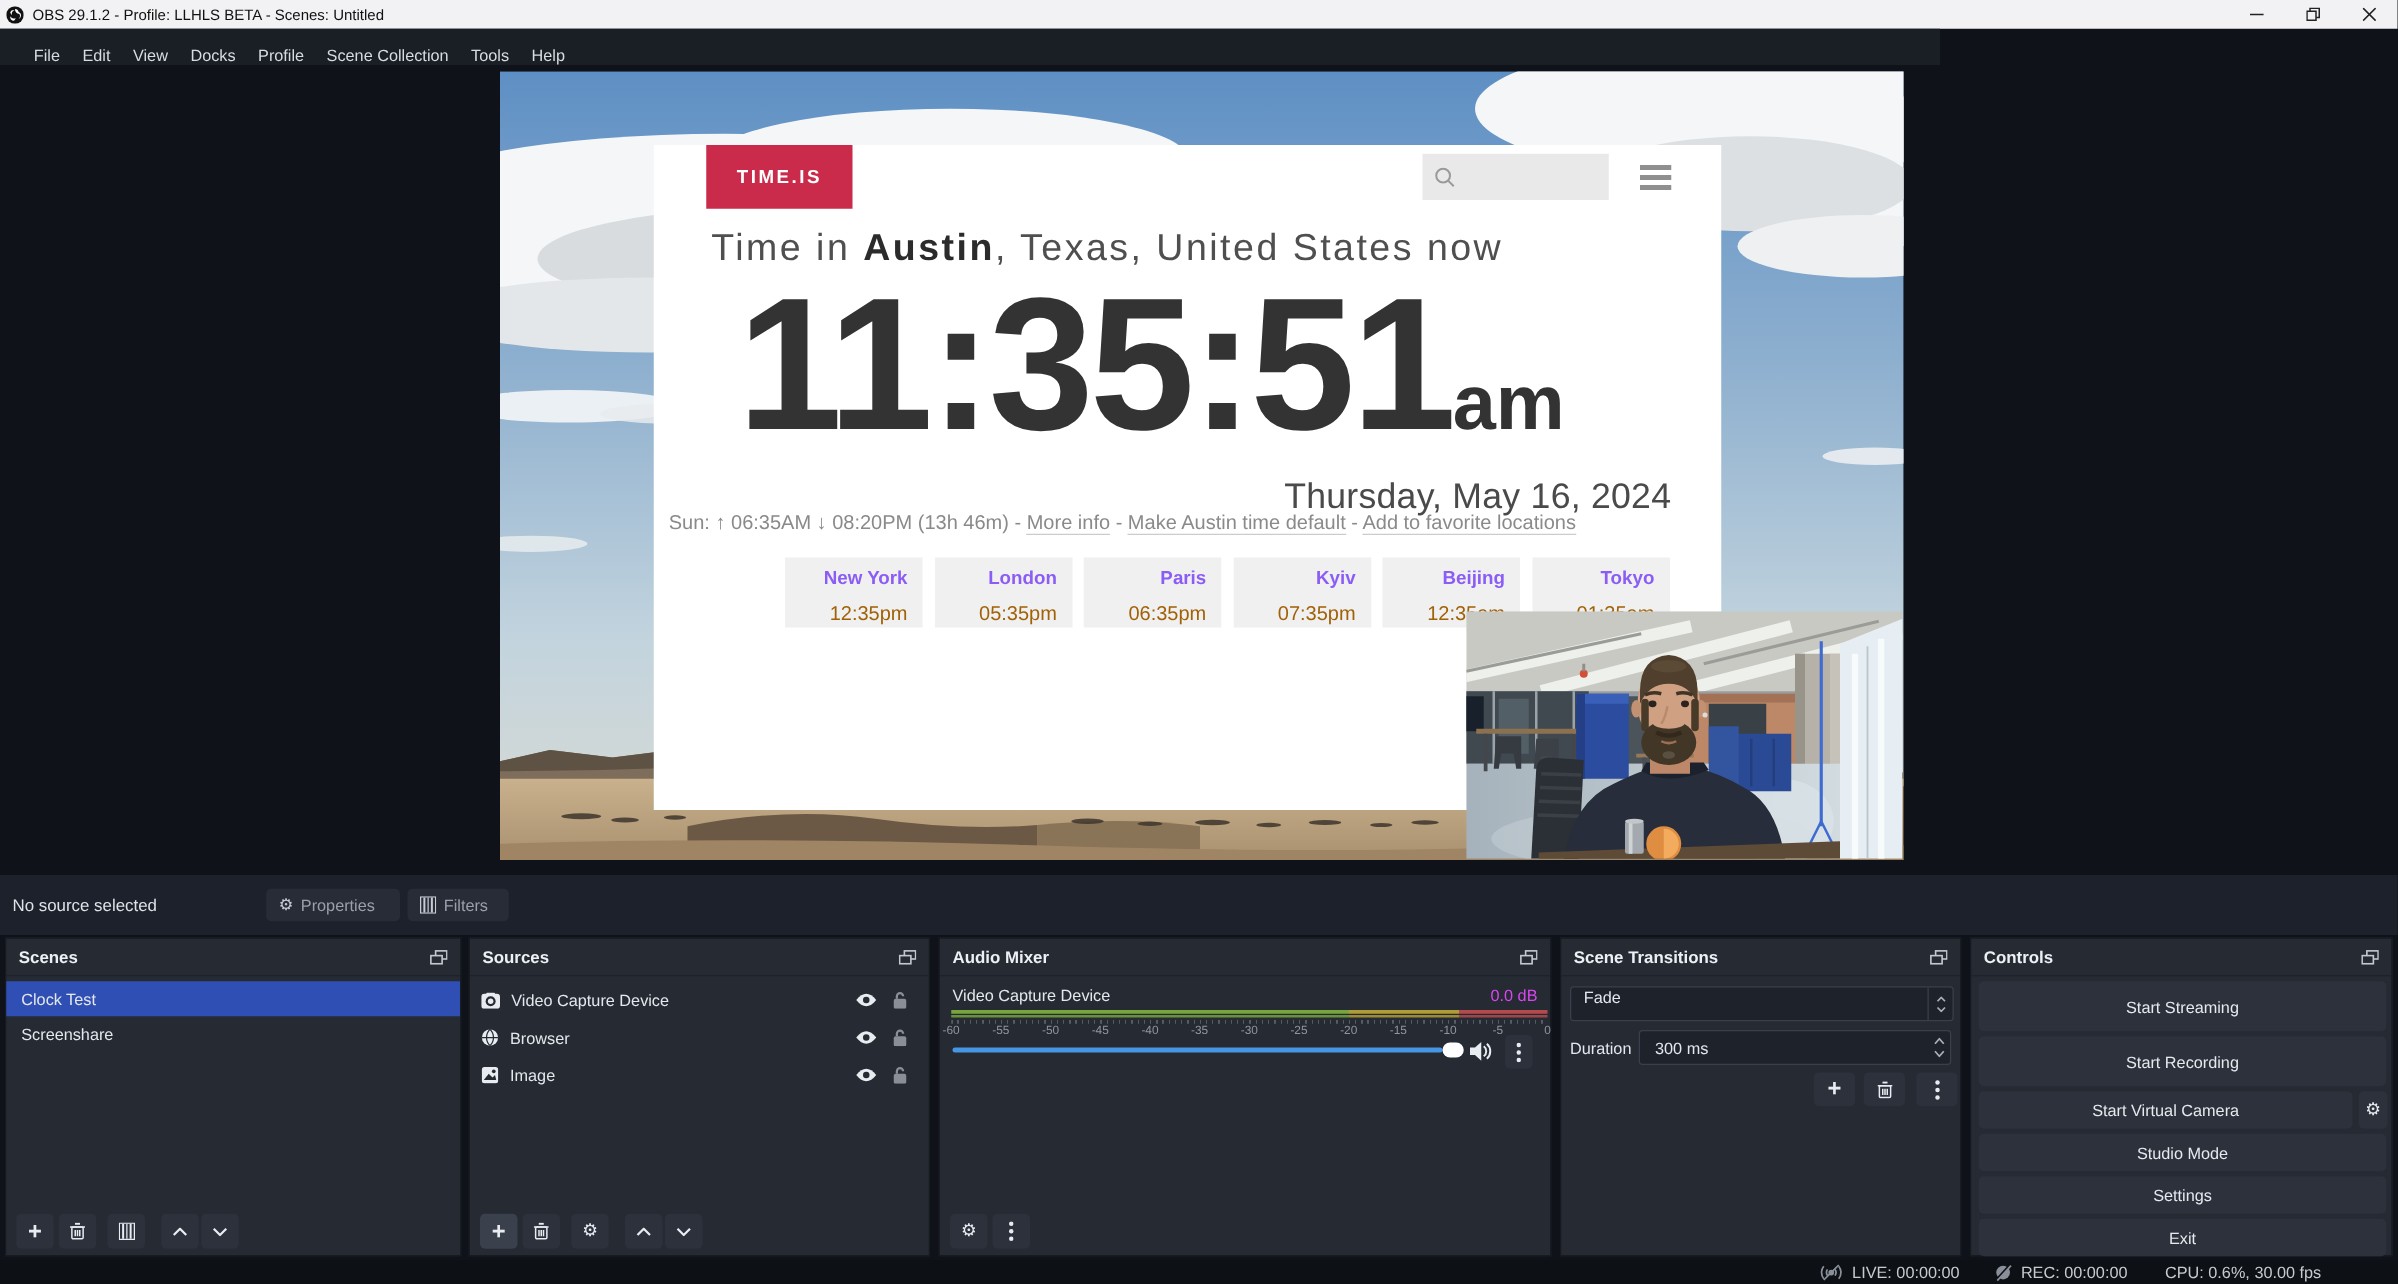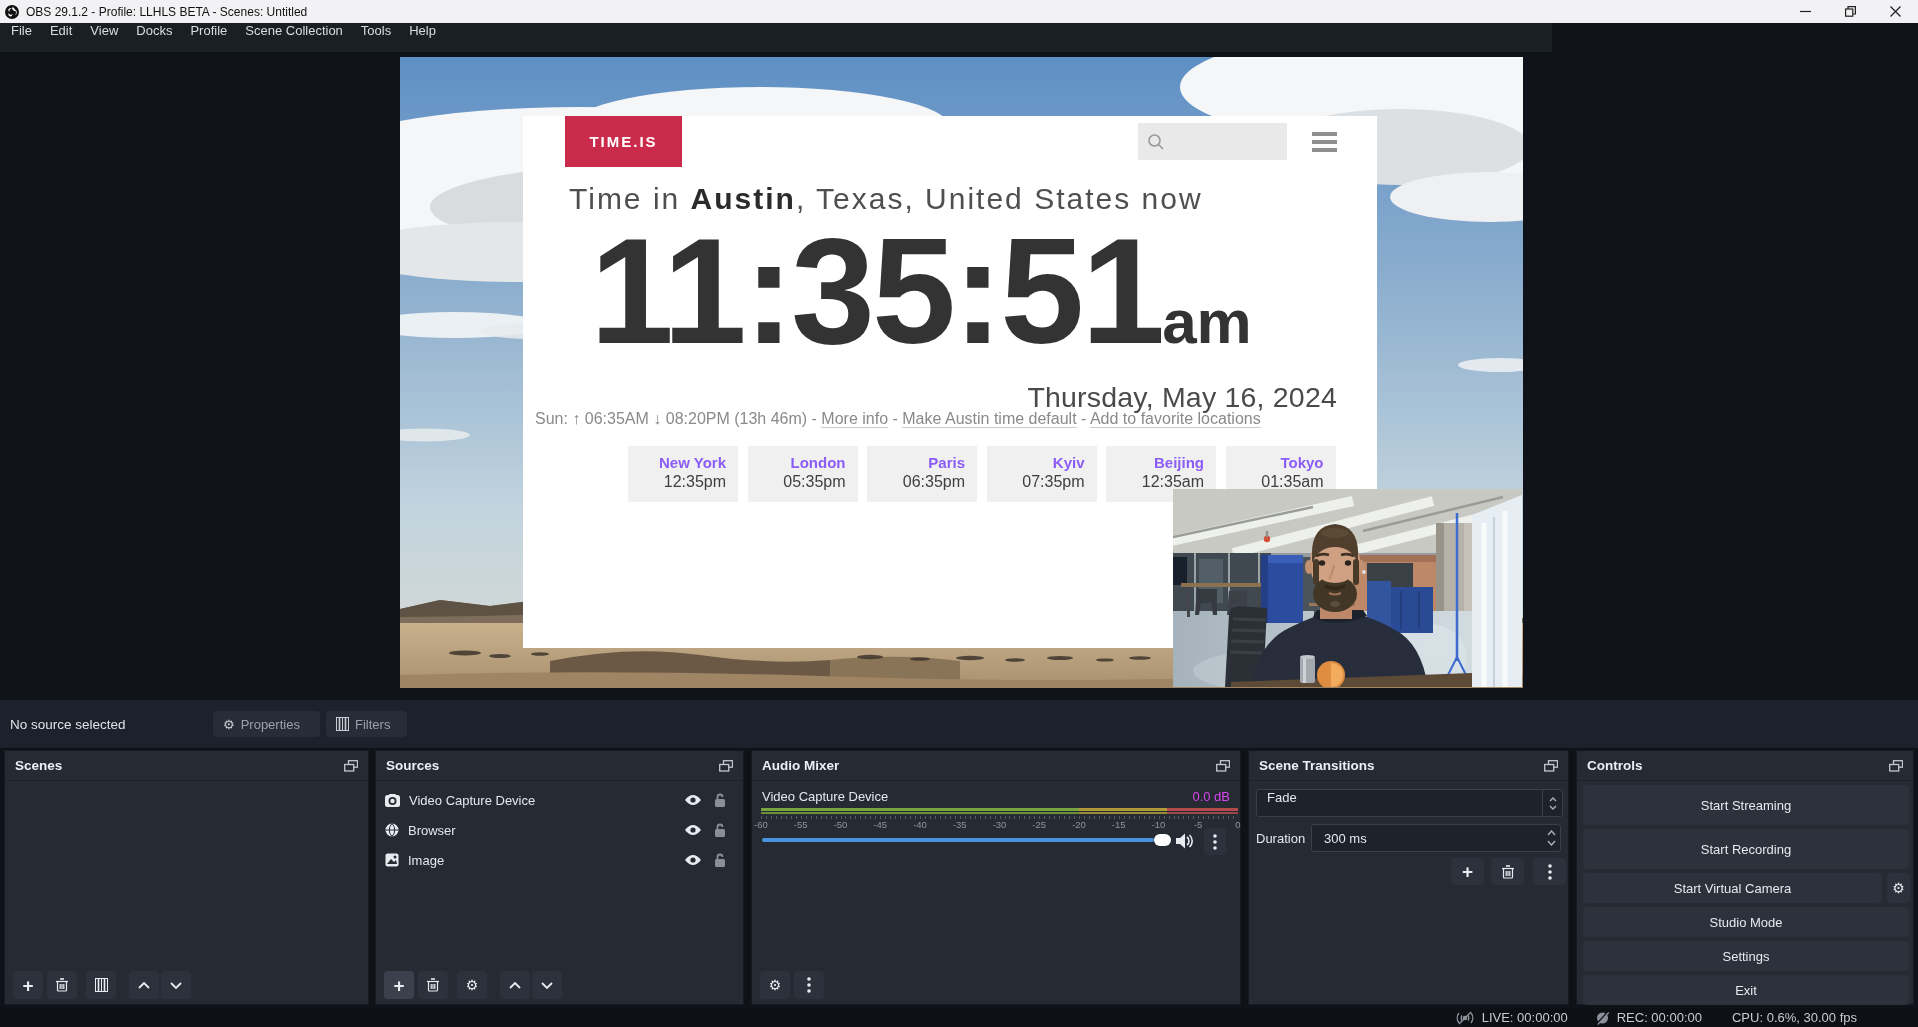--- a/index.html
+++ b/index.html
@@ -2,21 +2,21 @@
 <html><head>
 <meta charset="utf-8">
 <style>
 *{margin:0;padding:0;box-sizing:border-box}
 html,body{width:1918px;height:1027px;overflow:hidden;font-family:"Liberation Sans",sans-serif;background:#0f1319}
 .titlebar{position:absolute;left:0;top:0;width:1918px;height:23px;background:#f2f2f4;display:flex;align-items:center}
 .titlebar .logo{margin-left:5px;width:14px;height:14px}
 .titlebar .title{margin-left:7px;font-size:12px;color:#111}
 .winbtns{position:absolute;right:0;top:0;height:23px;display:flex}
 .winbtn{width:45px;height:23px;display:flex;align-items:center;justify-content:center;color:#222}
-.menubar{position:absolute;left:0;top:23px;width:1552px;height:29px;background:#1a1e25;display:flex;align-items:flex-start;padding-left:2px}
+.menubar{position:absolute;left:0;top:23px;width:1552px;height:29px;background:#1a1e25;display:flex;align-items:flex-end;padding-left:18px}
 .menubar span{color:#d8dce2;font-size:13px;padding:0 9px;display:inline-block}
 .main{position:absolute;left:0;top:52px;width:1564px;height:648px;background:#0f1319}
 .preview{position:absolute;left:400px;top:5px;width:1123px;height:631px;overflow:hidden}
 .scene-bg{position:absolute;left:0;top:0;width:100%;height:100%}
 .webpage{position:absolute;left:123px;top:59px;width:854px;height:532px;background:#fff}
 .ti-logo{position:absolute;left:42px;top:0;width:117px;height:51px;background:#cb2b4a;display:flex;align-items:center;justify-content:center}
 .ti-logo span{color:#fff;font-size:15px;font-weight:bold;letter-spacing:2px}
 .searchbox{position:absolute;left:615px;top:7px;width:149px;height:37px;background:#e9e9e9;display:flex;align-items:center;padding-left:9px}
 .hamburger{position:absolute;left:789px;top:16px;width:25px;height:20px;display:flex;flex-direction:column;justify-content:space-between}
 .hamburger i{display:block;height:4px;background:#8f8f8f}
@@ -24,21 +24,21 @@
 .ti-h1 b{color:#2b2b2b}
 .bigtime{position:absolute;left:67px;top:99px;height:132px;white-space:nowrap}
 .digits{font-size:151px;line-height:1;font-weight:bold;color:#333;letter-spacing:-3px}
 .ampm{font-size:62px;font-weight:bold;color:#333;}
 .ti-date{position:absolute;right:40px;top:265px;font-size:28.5px;color:#4a4a4a;letter-spacing:.2px}
 .sunline{position:absolute;left:12px;top:294px;width:100%;text-align:left;font-size:16px;color:#8a8a8a}
 .sunline .lnk{border-bottom:1px solid #ccc}
 .clockrow{position:absolute;left:105px;top:330px;display:flex;gap:9.5px}
 .clockbox{width:110px;height:56px;background:#f0f0f0;text-align:right;padding:8px 12px 0 0}
 .clockbox .city{font-size:15px;font-weight:bold;color:#8b5cf6}
-.clockbox .ctime{font-size:16px;color:#404040;margin-top:2px}
+.clockbox .ctime{font-size:16px;color:#a16207;margin-top:12px}
 .webcam{position:absolute;left:773px;top:432px;width:349px;height:198px}
 .infobar{position:absolute;left:0;top:700px;width:1918px;height:48px;background:#1c212b;display:flex;align-items:center}
 .nosource{color:#dfe3e8;font-size:13.5px;margin-left:10px}
 .ibtn{height:26px;background:#272c36;border-radius:4px;display:flex;align-items:center;color:#99a0ab;font-size:13px;padding:0 10px;position:absolute;top:11px}
 .ibtn .gear{font-family:"DejaVu Sans",sans-serif;font-size:13px;margin-right:6px;color:#c7ccd4}
 #props-btn{left:213px;width:107px}
 #filters-btn{left:326px;width:81px}
 .docks{position:absolute;left:0;top:748px;width:1918px;height:260px;background:#0f1319}
 .panel{position:absolute;top:2px;height:255px;background:#252a33;border:1px solid #161a21}
 .panel header{height:30px;display:flex;align-items:center;padding:0 10px;border-bottom:1px solid #1d222b}
@@ -349,20 +349,28 @@
 <div class="docks">
 
   <section class="panel" id="p-scenes">
     <header>
         <span class="ptitle">Scenes</span>
       <svg width="14" height="12" viewBox="0 0 14 12" fill="none" stroke="#c3c8d0" stroke-width="1.3">
           <rect x="4.5" y="0.7" width="9" height="6.5"></rect>
           <rect x="0.7" y="4.5" width="9" height="6.5" fill="#252a33"></rect>
         </svg>
     </header>
+    <div class="rows">
+      <div class="srow sel">
+          <span>Clock Test</span>
+        </div>
+      <div class="srow">
+          <span>Screenshare</span>
+        </div>
+    </div>
     <div class="ptoolbar">
       <div class="tbtn plus" style="left:8px">+</div>
       <div class="tbtn" style="left:42px">
           <svg width="12" height="14" viewBox="0 0 12 14" fill="none" stroke="#e8ebf0" stroke-width="1.2">
             <rect x="1.5" y="3.5" width="9" height="9.5" rx="1"></rect>
             <line x1="0" y1="3.5" x2="12" y2="3.5"></line>
             <line x1="4" y1="1" x2="8" y2="1" stroke-width="1.6"></line>
             <line x1="4.2" y1="6" x2="4.2" y2="11"></line>
             <line x1="6" y1="6" x2="6" y2="11"></line>
             <line x1="7.8" y1="6" x2="7.8" y2="11"></line>

